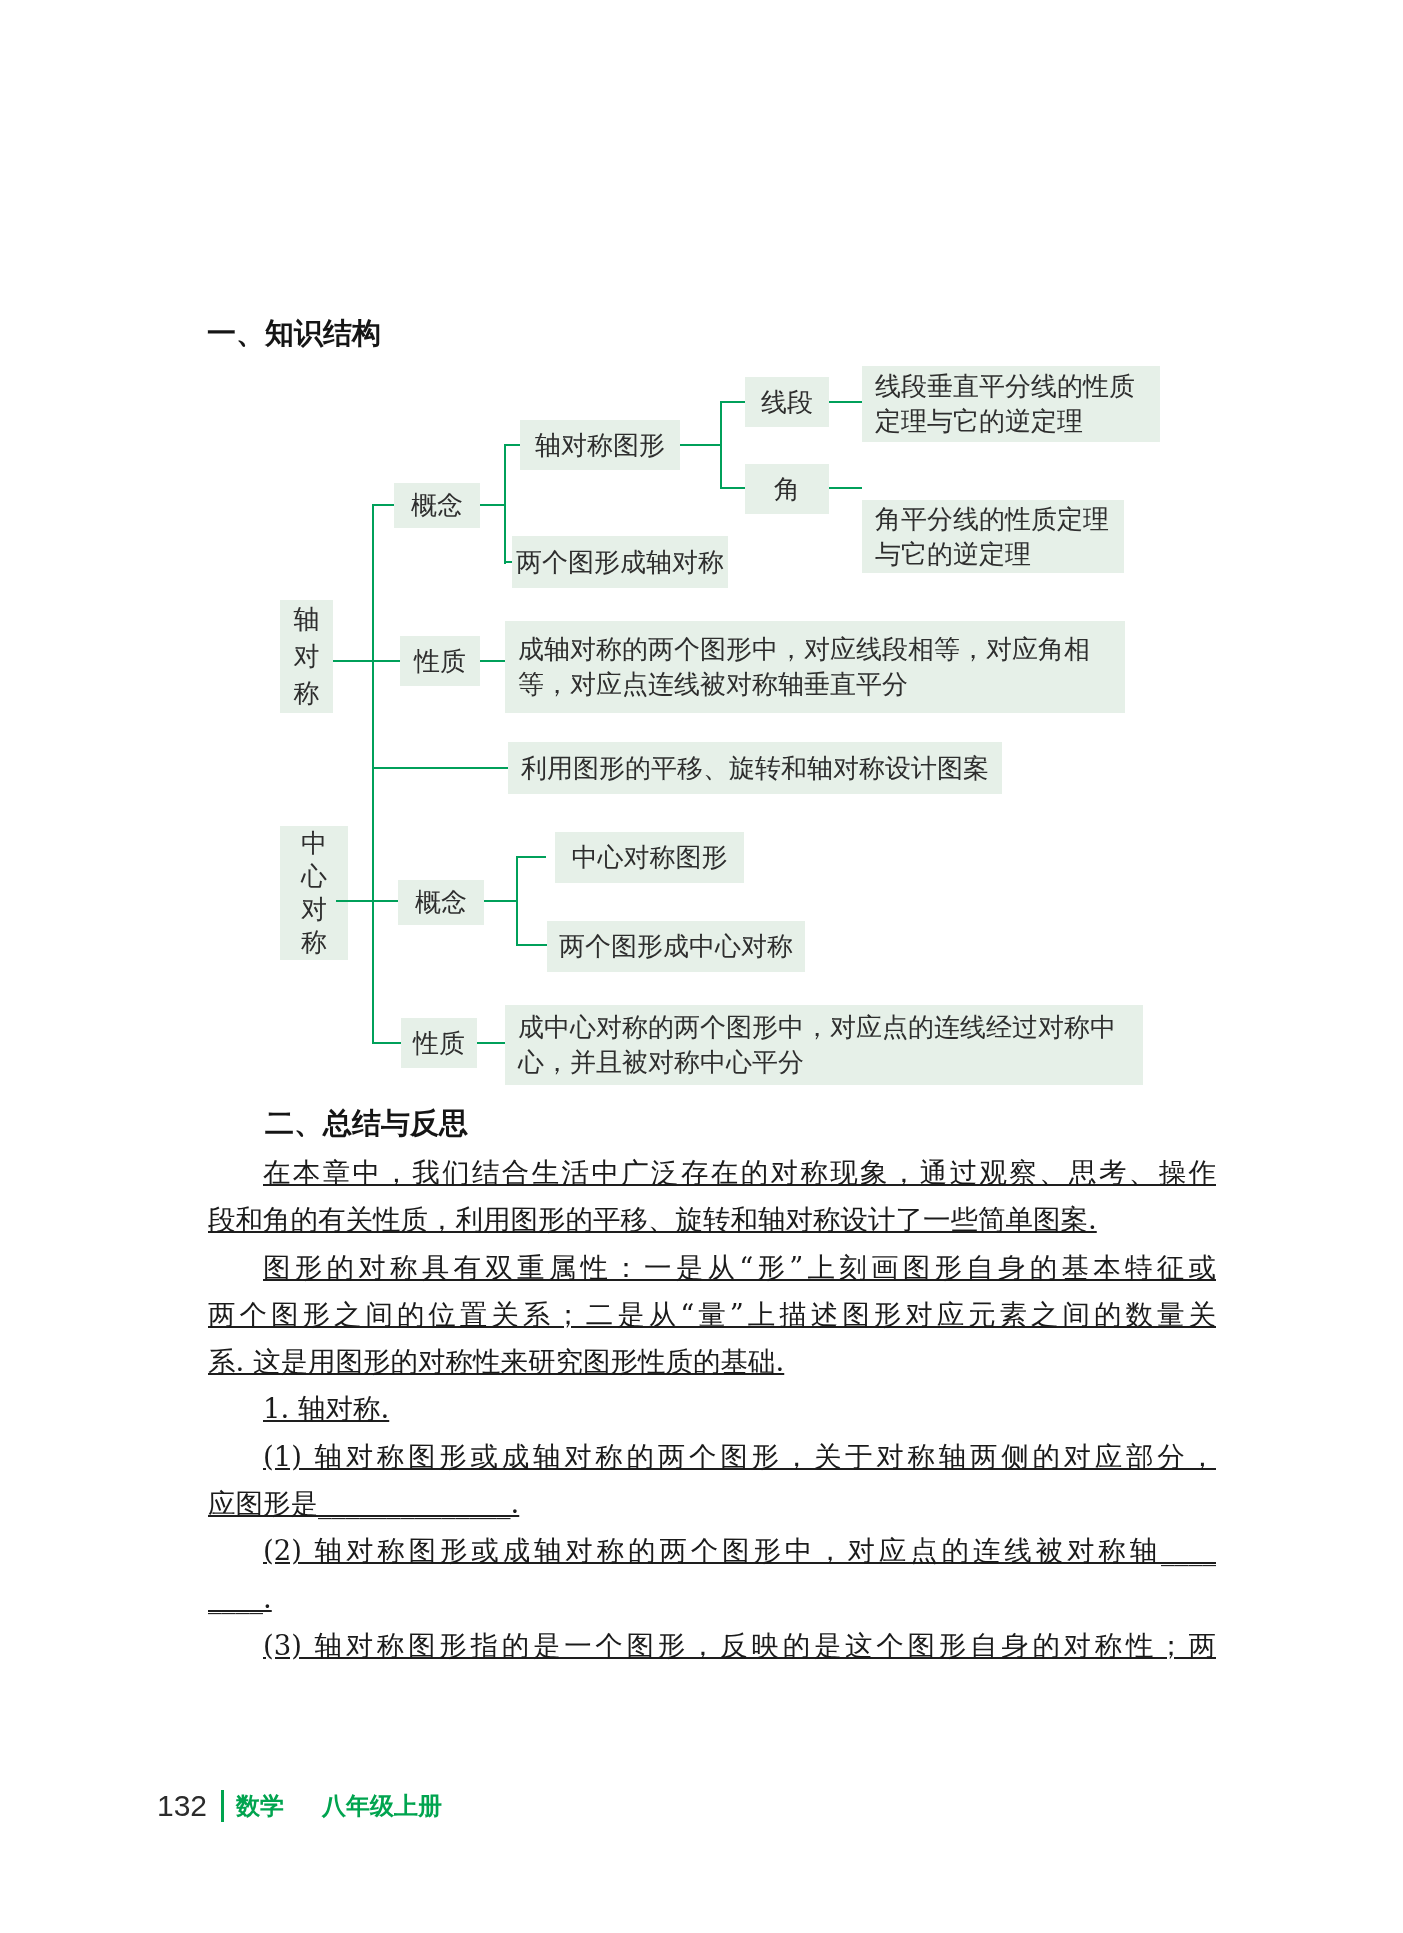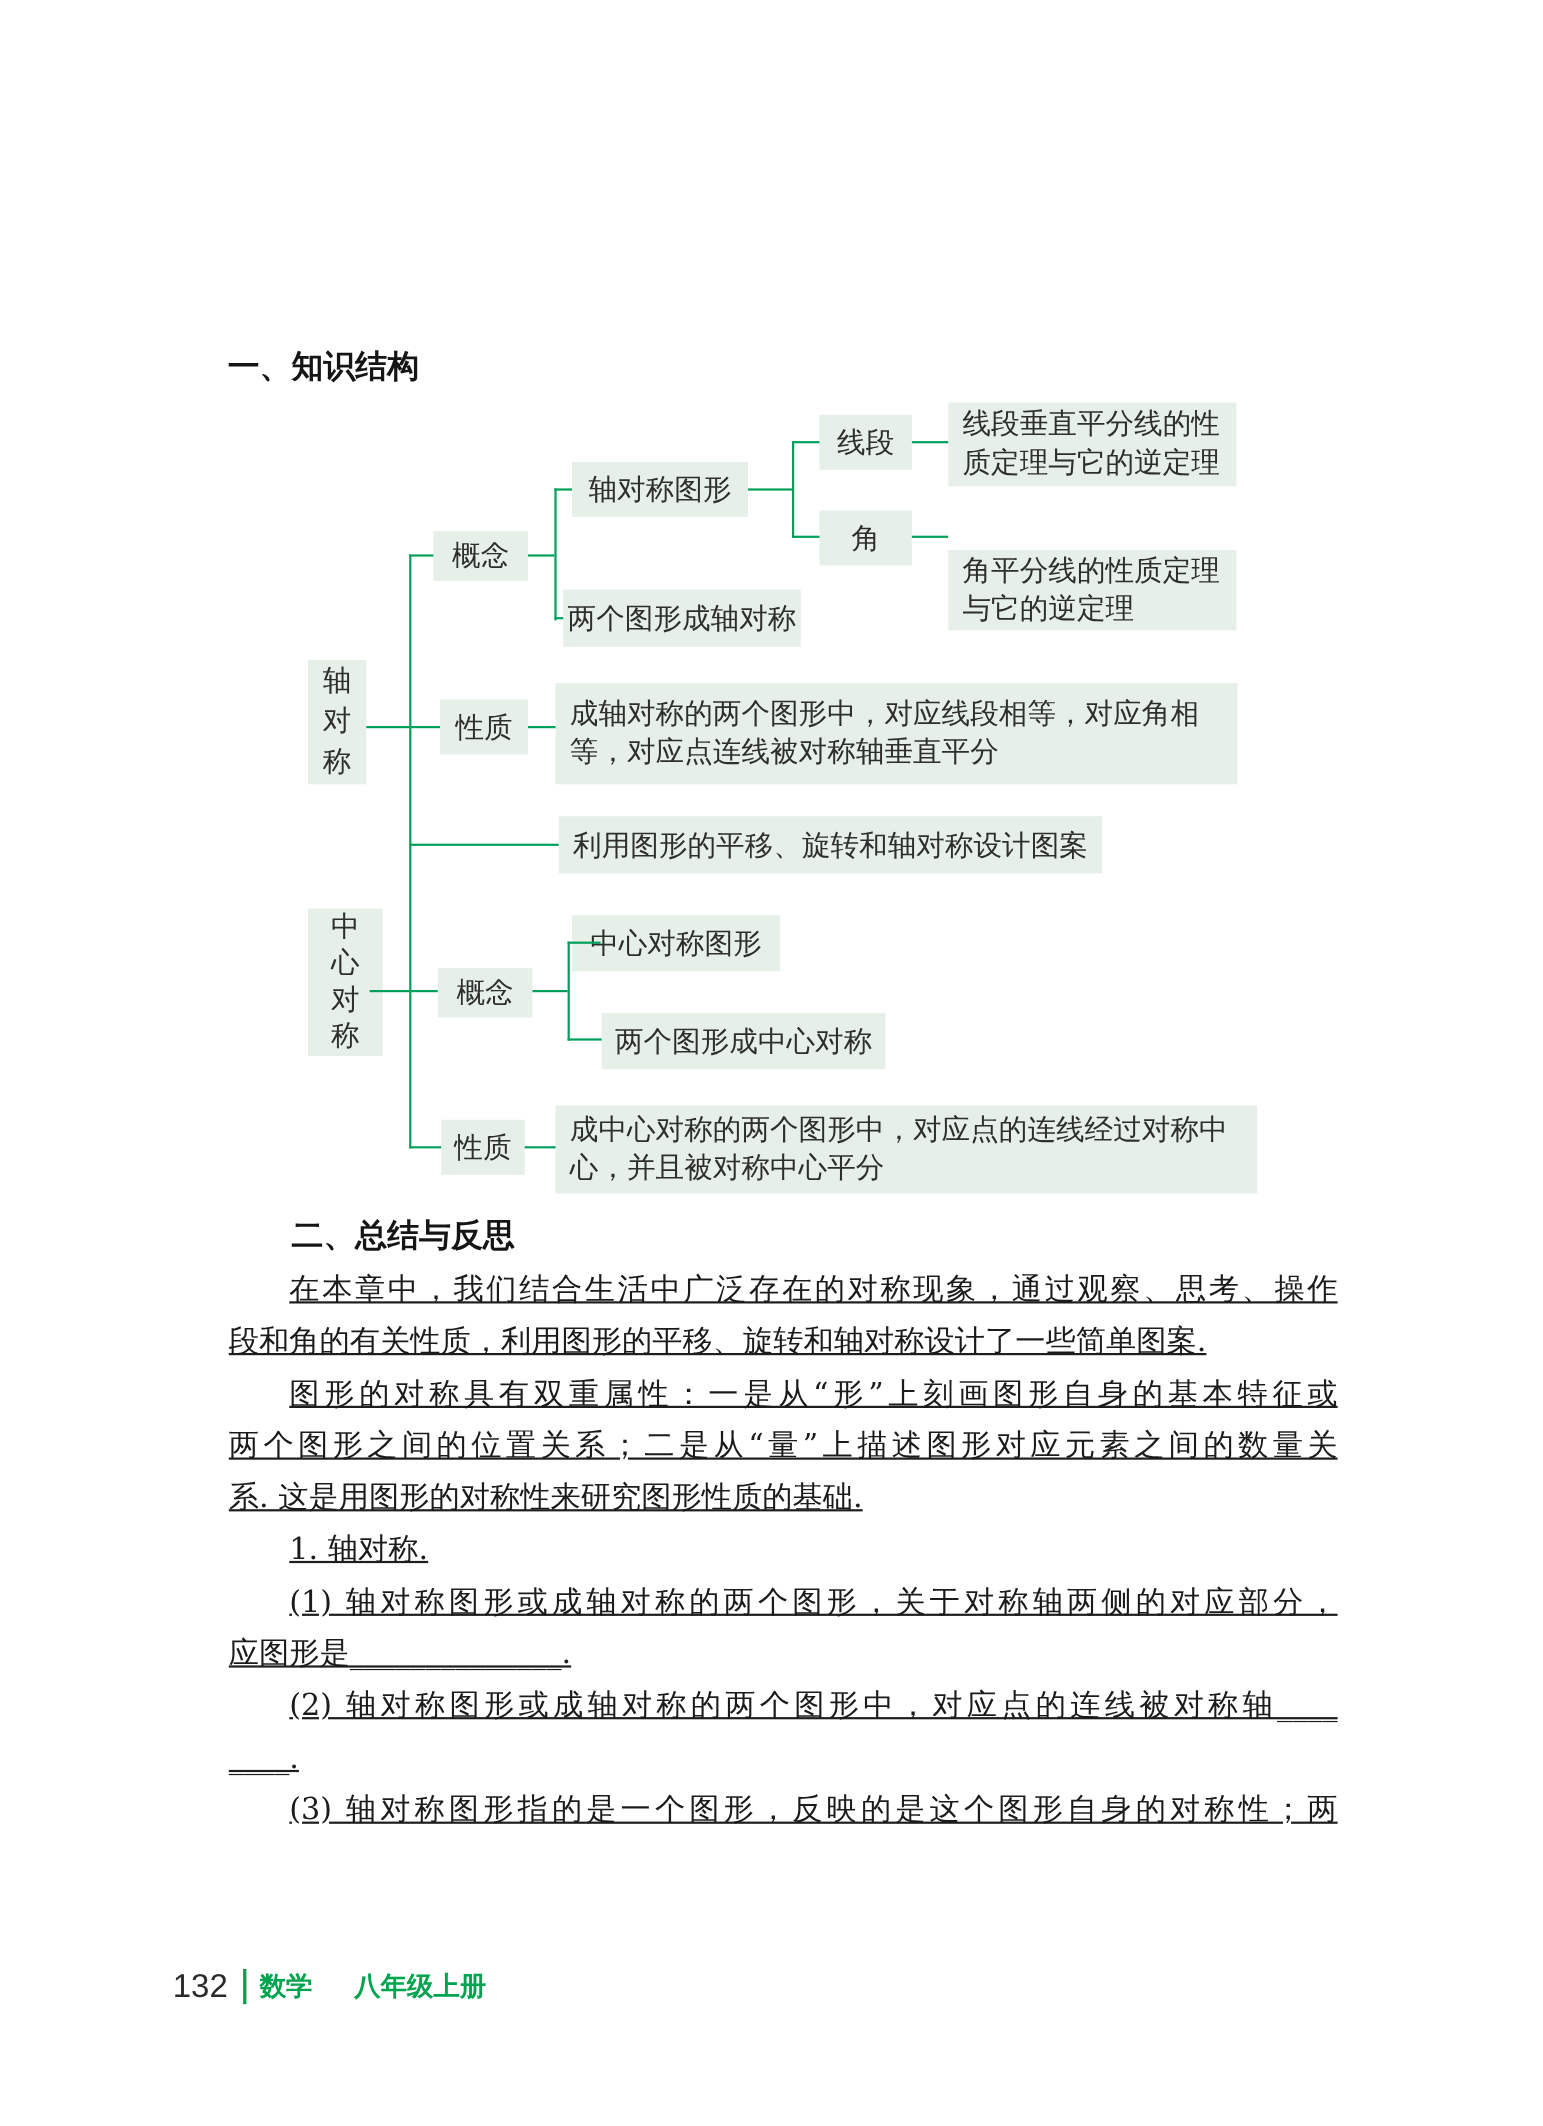--- a/index.html
+++ b/index.html
@@ -55,28 +55,28 @@
   <div class="hd h2">二、总结与反思</div>
 
   <div>
 
     <div class="box vert" style="left:280px;top:600px;width:53px;height:113px;">轴对称</div>
     <div class="box c" style="left:394px;top:483px;width:86px;height:45px;">概念</div>
     <div class="box c" style="left:520px;top:420px;width:160px;height:50px;">轴对称图形</div>
     <div class="box c" style="left:512px;top:536px;width:216px;height:52px;">两个图形成轴对称</div>
     <div class="box c" style="left:745px;top:377px;width:84px;height:50px;">线段</div>
     <div class="box c" style="left:745px;top:464px;width:84px;height:50px;">角</div>
-    <div class="box note" style="left:862px;top:366px;width:262px;height:76px;">线段垂直平分线的性质定理与它的逆定理</div>
+    <div class="box note" style="left:862px;top:366px;width:298px;height:76px;">线段垂直平分线的性质定理与它的逆定理</div>
     <div class="box note" style="left:862px;top:453px;width:262px;height:73px;margin-top:47px;">角平分线的性质定理与它的逆定理</div>
     <div class="box c" style="left:400px;top:636px;width:80px;height:50px;">性质</div>
     <div class="box note" style="left:505px;top:621px;width:620px;height:92px;">成轴对称的两个图形中，对应线段相等，对应角相等，对应点连线被对称轴垂直平分</div>
     <div class="box c" style="left:508px;top:742px;width:494px;height:52px;">利用图形的平移、旋转和轴对称设计图案</div>
     <div class="box vert v4" style="left:280px;top:826px;width:68px;height:134px;text-align:center;">中心对称</div>
     <div class="box c" style="left:398px;top:880px;width:86px;height:45px;">概念</div>
-    <div class="box c" style="left:520px;top:832px;width:189px;height:51px;">中心对称图形</div>
+    <div class="box c" style="left:555px;top:832px;width:189px;height:51px;">中心对称图形</div>
     <div class="box c" style="left:547px;top:921px;width:258px;height:51px;">两个图形成中心对称</div>
     <div class="box c" style="left:401px;top:1018px;width:76px;height:50px;">性质</div>
     <div class="box note" style="left:505px;top:1005px;width:638px;height:80px;">成中心对称的两个图形中，对应点的连线经过对称中心，并且被对称中心平分</div>
 
     <div class="vl" style="left:372px;top:504px;height:540px;"></div>
     <div class="hl" style="left:372px;top:504px;width:22px;"></div>
     <div class="hl" style="left:480px;top:504px;width:24px;"></div>
     <div class="vl" style="left:504px;top:444px;height:120px;"></div>
     <div class="hl" style="left:504px;top:444px;width:16px;"></div>
     <div class="hl" style="left:504px;top:561px;width:8px;"></div>

